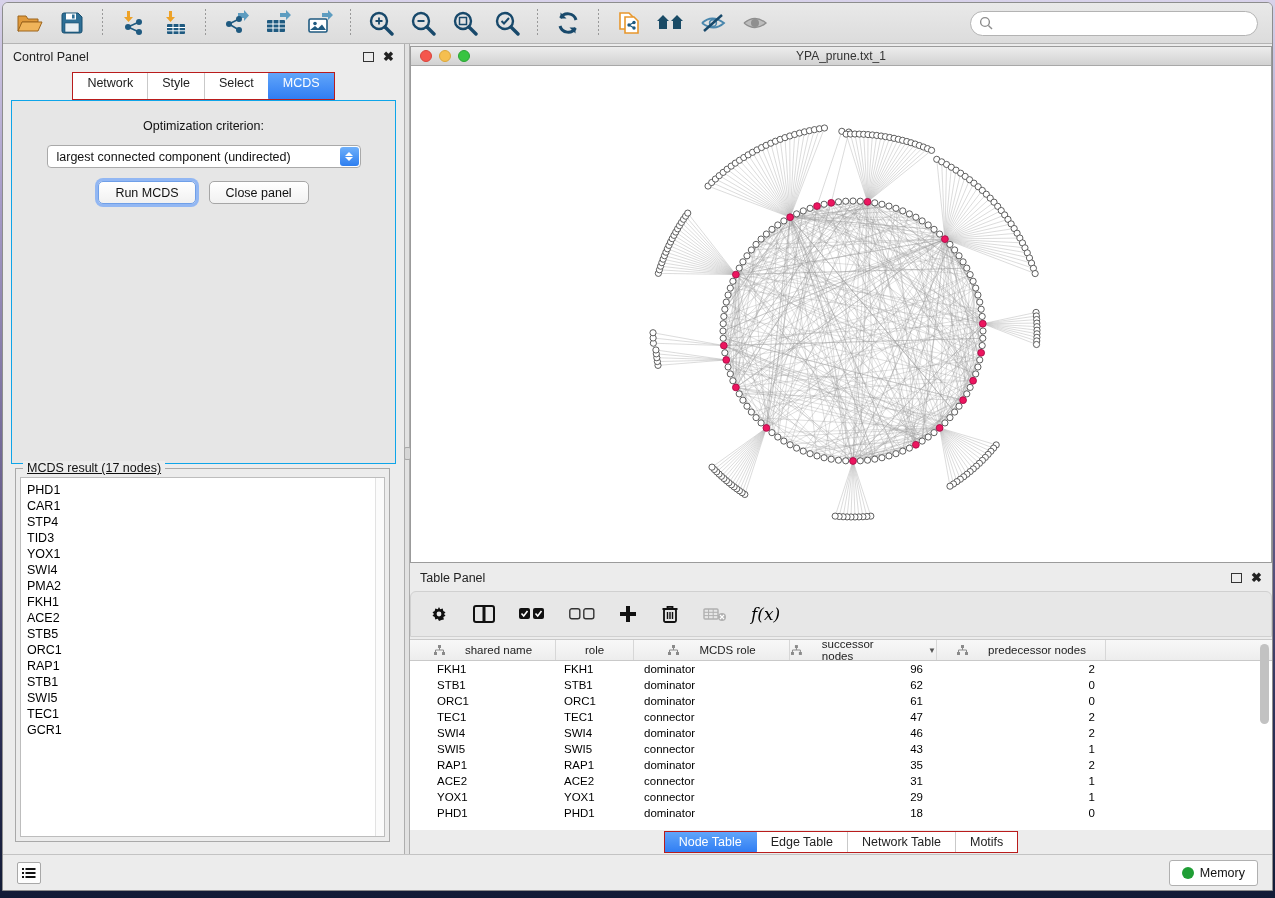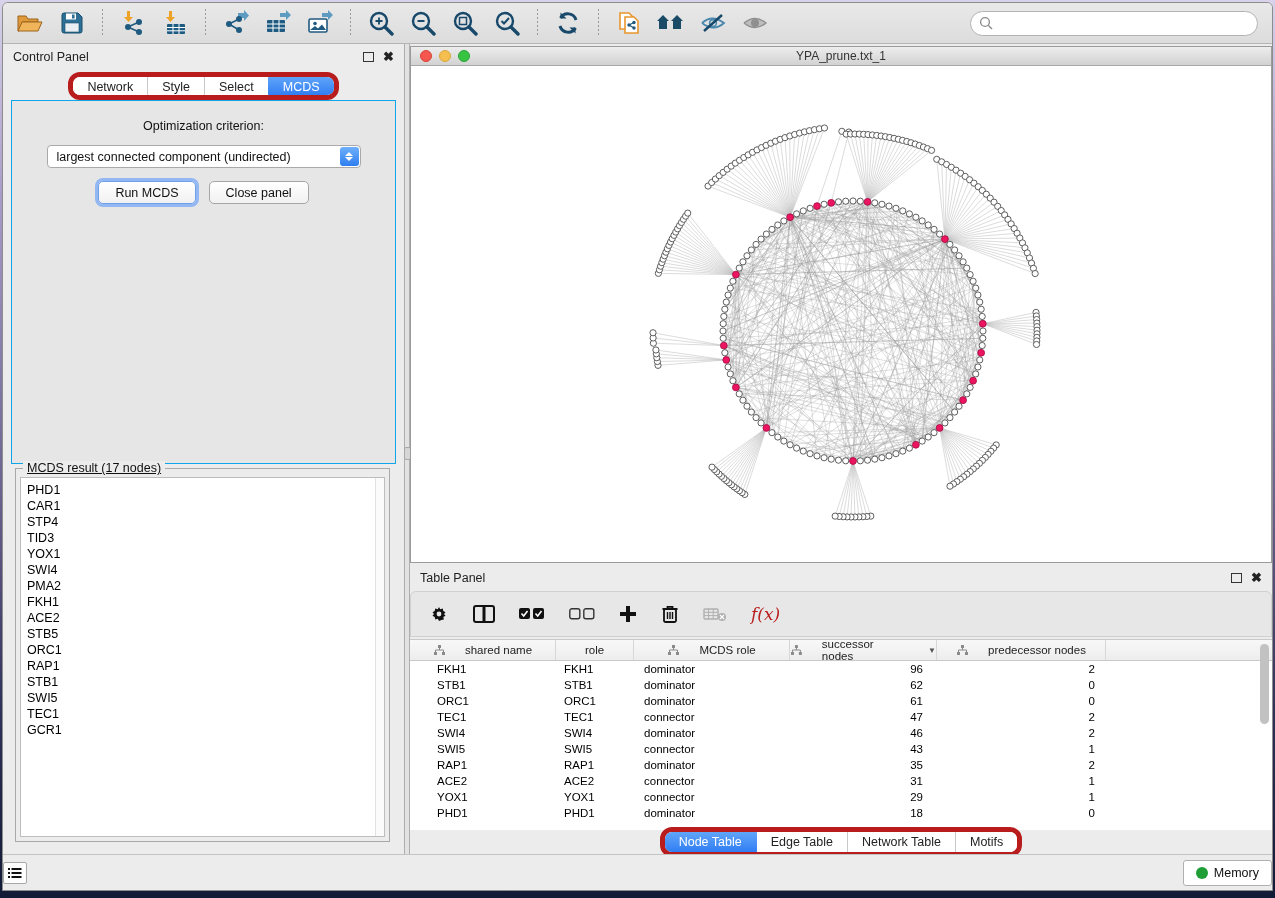--- a/index.html
+++ b/index.html
@@ -22,21 +22,21 @@
 
   
   #workspace { position:absolute; left:0; top:41px; right:0; bottom:36px; }
 
   
   #control-panel { position:absolute; left:0; top:0; width:401px; height:100%; background:#ececec; }
   .panel-titlebar { height:26px; display:flex; align-items:center; padding:0 10px; font-size:12.5px; color:#222; }
   .panel-btns { margin-left:auto; display:flex; gap:9px; align-items:center; }
   .float-btn { width:11px; height:10px; border:1.5px solid #333; background:transparent; }
   .close-btn { font-size:13px; font-weight:bold; color:#222; line-height:10px; }
-  .seg-tabs { display:inline-flex; border:5px solid #b91c1c; border-radius:12px; background:#fff; overflow:hidden; }
+  .seg-tabs { display:inline-flex; border:1px solid #b91c1c; border-radius:0; background:#fff; overflow:hidden; }
   .seg-tab { padding:3px 14px; font-size:12.5px; color:#222; background:#fff; border-right:1px solid #c9c9c9; cursor:default; }
   .seg-tab:last-child { border-right:none; }
   .seg-tab.active { background:linear-gradient(180deg,#63a7fa,#2e7cf3); color:#fff; border-radius:3px; margin:-1px; padding:4px 15px; }
   #cp-tabs-row { display:flex; justify-content:center; margin-top:2px; height:28px; }
 
   #cp-inner { position:absolute; left:8px; right:8px; top:56px; height:364px;
     background:#e6e6e6; border:1px solid #0ea5e9; }
   #opt-label { text-align:center; margin-top:18px; font-size:12.5px; color:#111; }
   #opt-select { position:relative; margin:12px auto 0; width:314px; height:23px; background:#fff;
     border:1px solid #a9a9a9; border-radius:4px; font-size:12.5px; color:#111;
@@ -77,42 +77,42 @@
   .tl.yellow { background:#f5bf4f; border:1px solid #dba73a; }
   .tl.green { background:#38c441; border:1px solid #2aa334; }
   #net-title { position:absolute; left:0; right:0; text-align:center; font-size:12px; color:#333; }
   #net-canvas { position:absolute; left:0; top:19px; right:0; bottom:0; background:#fff; overflow:hidden; }
 
   
   #table-panel { position:absolute; left:0; top:521px; right:0; bottom:0; background:#ececec; }
   #tp-toolbar { position:absolute; left:0; top:26px; right:0; height:46px; background:#e7e7e7;
     border:1px solid #d0d0d0; border-radius:6px 6px 0 0; display:flex; align-items:center; padding:0 18px; gap:24px; }
   .tp-icon { display:flex; align-items:center; justify-content:center; }
-  #fx-label { font-family:"DejaVu Serif", serif; font-style:italic; font-size:17px; color:#b91c1c; }
+  #fx-label { font-family:"DejaVu Serif", serif; font-style:italic; font-size:17px; color:#000000; }
   #tp-table { position:absolute; left:0; top:74px; right:0; bottom:24px; background:#fff; border-top:1px solid #c9c9c9; }
   #tp-header { display:flex; height:21px; background:linear-gradient(180deg,#f8f8f8,#ededed);
     border-bottom:1px solid #c9c9c9; font-size:11.5px; color:#222; }
   .th { display:flex; align-items:center; justify-content:center; gap:19px; border-right:1px solid #d7d7d7; height:100%; }
   .th .sort { font-size:8px; color:#555; margin-left:2px; }
   .tr { display:flex; height:16px; font-size:11.5px; color:#000; align-items:center; }
   .td { height:100%; display:flex; align-items:center; }
   .c0 { width:146px; padding-left:27px; }
   .c1 { width:78px;  padding-left:8px; }
   .c2 { width:156px; padding-left:10px; }
   .c3 { width:147px; justify-content:flex-end; padding-right:14px; }
   .c4 { width:169px; justify-content:flex-end; padding-right:11px; }
   .th.c0,.th.c1,.th.c2 { padding-left:0; justify-content:center; }
   .th.c3,.th.c4 { padding-right:0; justify-content:center; }
   #tp-scrollbar { position:absolute; right:3px; top:4px; width:9px; height:155px; }
   #tp-thumb { position:absolute; top:0; width:9px; height:80px; background:#c2c2c2; border-radius:5px; }
   #tp-tabs-row { position:absolute; left:0; right:0; bottom:1px; height:23px; display:flex; justify-content:center; align-items:center; background:#ececec; }
 
   
   #statusbar { position:absolute; left:0; bottom:0; right:0; height:36px; background:#ececec;
-    border-top:1px solid #c3c3c3; display:flex; align-items:center; padding:0 0; }
+    border-top:1px solid #c3c3c3; display:flex; align-items:center; padding:0 14px; }
   #list-btn { width:24px; height:22px; background:#fdfdfd; border:1px solid #a8a8a8; border-radius:2px;
     display:flex; align-items:center; justify-content:center; }
   #memory-btn { margin-left:auto; height:26px; background:#fff; border:1px solid #b0b0b0; border-radius:3px;
     display:flex; align-items:center; gap:6px; padding:0 12px; font-size:12.5px; color:#111; }
   #memory-dot { width:12px; height:12px; border-radius:50%; background:#1f9e35; }
 </style>
 </head>
 <body>
 
 <div id="app">

